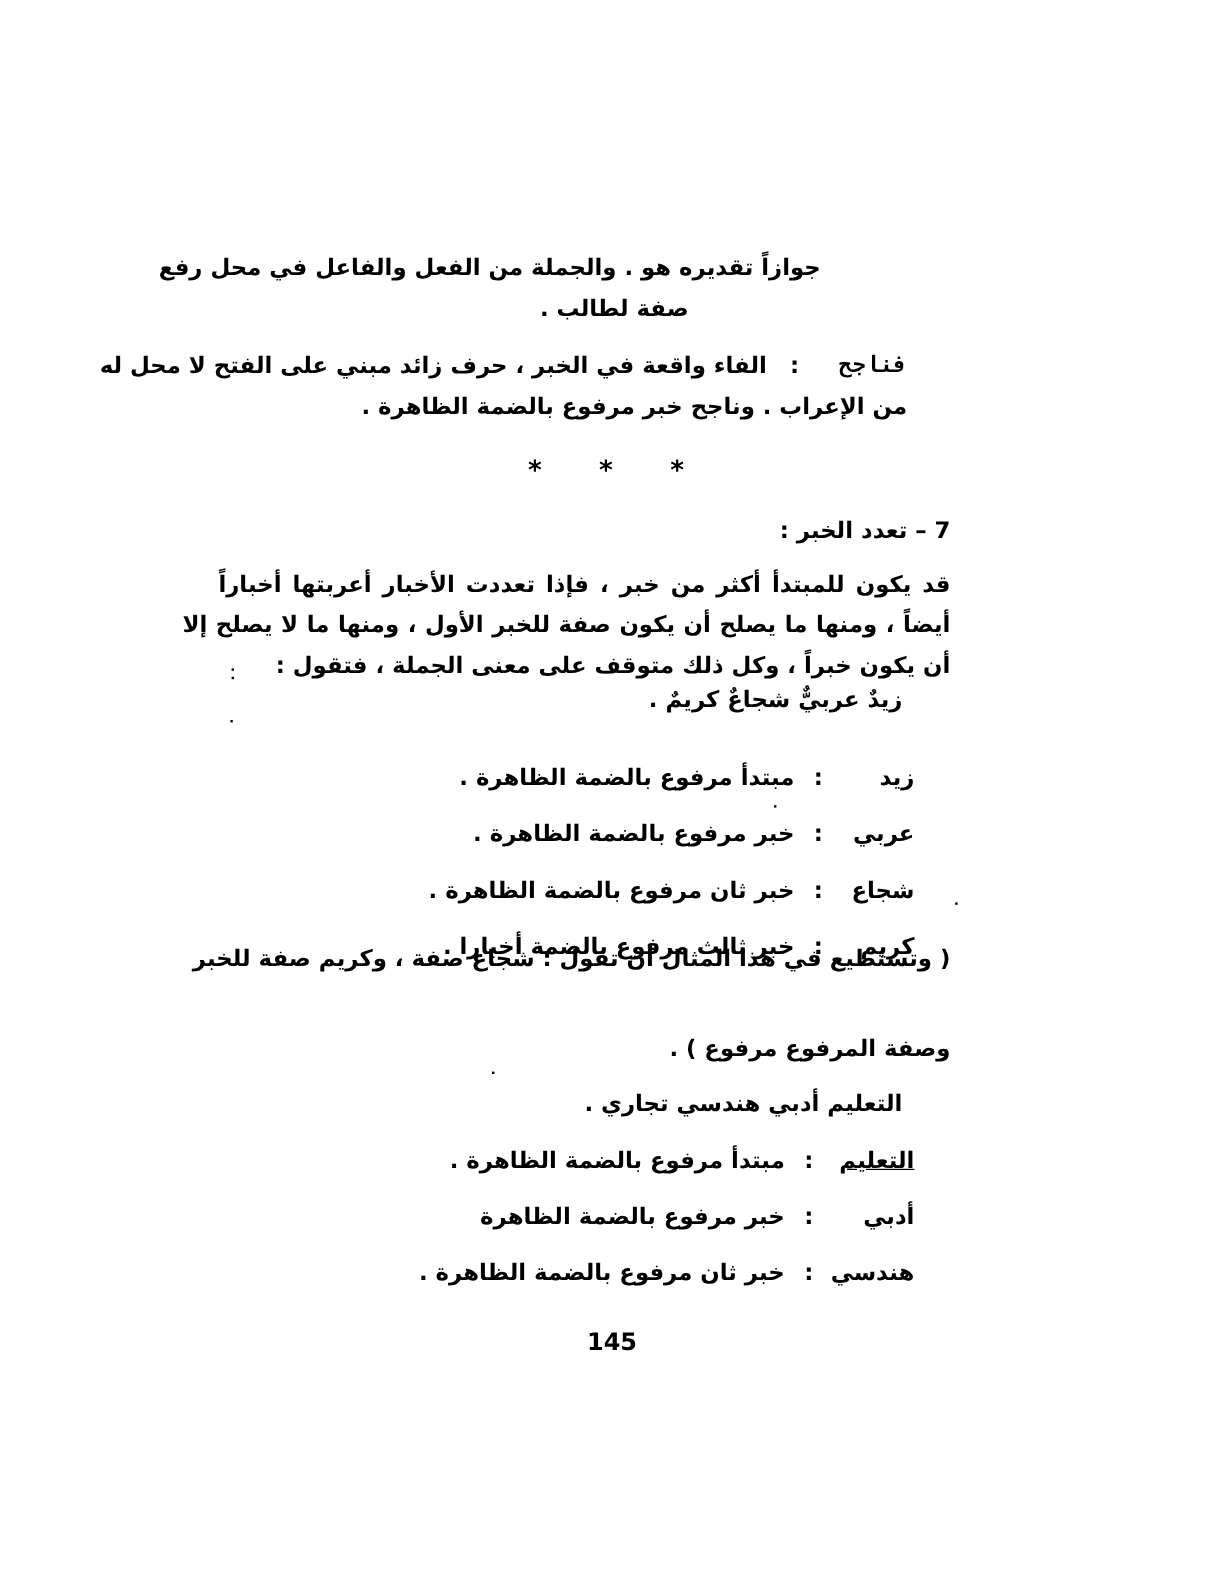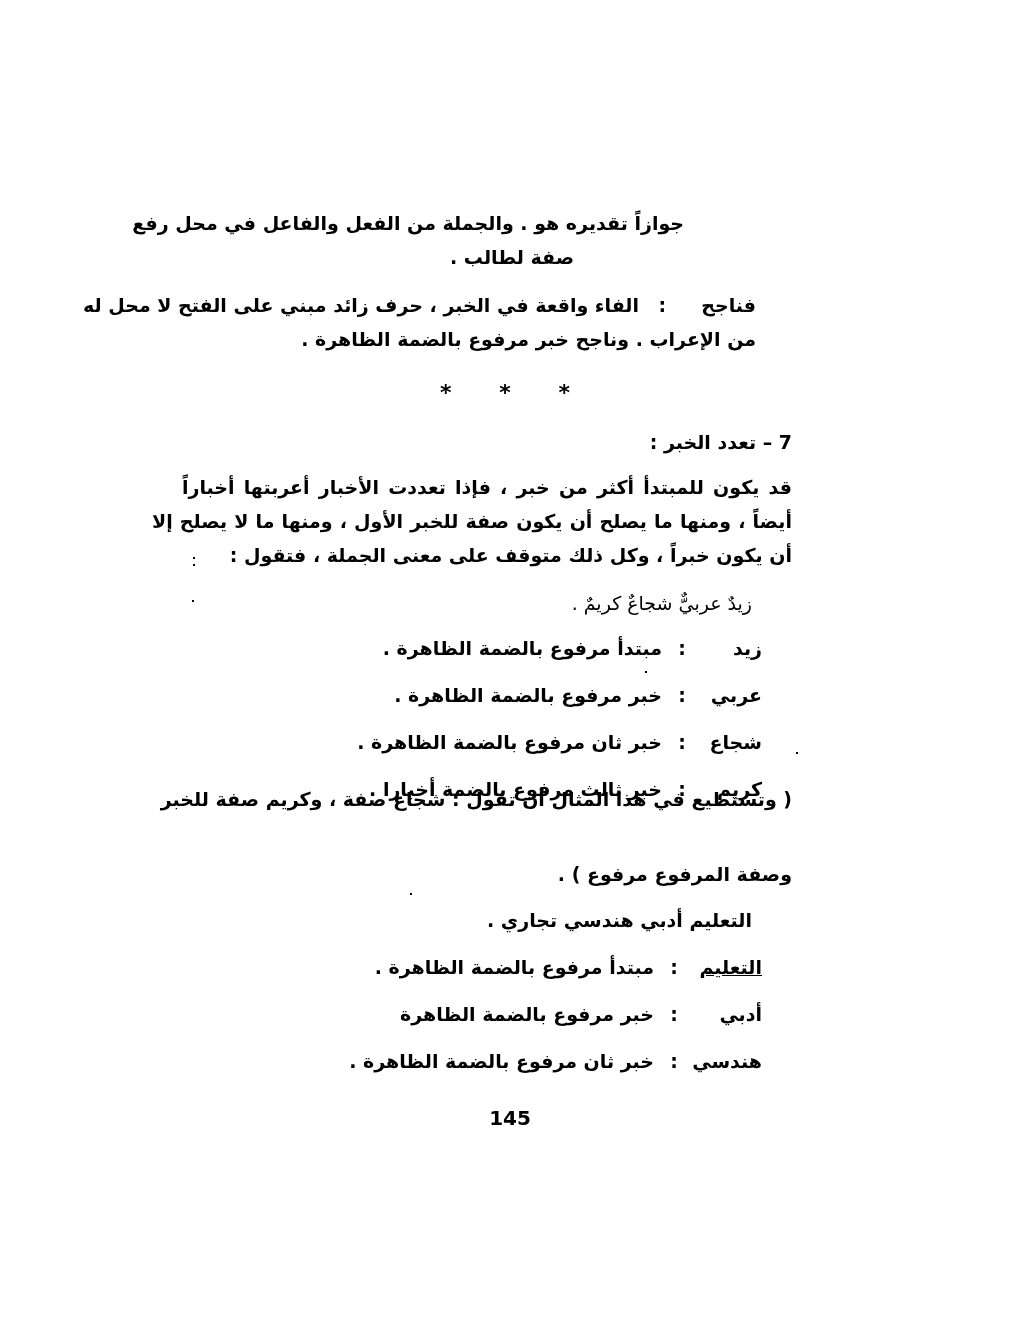--- a/index.html
+++ b/index.html
@@ -79,38 +79,38 @@
     }
   </style>
 </head>
 <body>
 
 <div class="page">
 
   <div class="line justify" style="right:300px; top:208px; width:550px;">جوازاً تقديره هو . والجملة من الفعل والفاعل في محل رفع</div>
   <div class="line" style="right:410px; top:242px;">صفة لطالب .</div>
 
-  <div class="line" style="right:228px; top:290px;">فناجح</div>
+  <div class="line" style="right:228px; top:290px;font-family:Liberation Mono, monospace;">فناجح</div>
   <div class="line" style="right:318px; top:290px;">:</div>
   <div class="line justify" style="right:345px; top:290px; width:480px;">الفاء واقعة في الخبر ، حرف زائد مبني على الفتح لا محل له</div>
   <div class="line" style="right:228px; top:324px;">من الإعراب . وناجح خبر مرفوع بالضمة الظاهرة .</div>
 
   <div class="stars">
     <span>*</span>
     <span>*</span>
     <span>*</span>
   </div>
 
   <div class="line" style="right:192px; top:427px;">7 – تعدد الخبر :</div>
 
   <div class="line justify" style="right:192px; top:472px; width:610px;">قد يكون للمبتدأ أكثر من خبر ، فإذا تعددت الأخبار أعربتها أخباراً</div>
   <div class="line" style="right:192px; top:540px;">أن يكون خبراً ، وكل ذلك متوقف على معنى الجملة ، فتقول :</div>
   <div class="line justify" style="right:192px; top:506px; width:640px;">أيضاً ، ومنها ما يصلح أن يكون صفة للخبر الأول ، ومنها ما لا يصلح إلا</div>
 
-  <div class="line" style="right:232px; top:588px; font-weight:normal;">زيدٌ عربيٌّ شجاعٌ كريمٌ .</div>
+  <div class="line" style="right:232px; top:568px; font-weight:bold;">زيدٌ عربيٌّ شجاعٌ كريمٌ .</div>
 
   <div class="row" style="right:222px; top:633px;">
     <span class="term" style="width:60px;">زيد</span>
     <span class="colon" style="width:40px;">:</span>
     <span class="desc">مبتدأ مرفوع بالضمة الظاهرة .</span>
   </div>
   <div class="row" style="right:222px; top:680px;">
     <span class="term" style="width:60px;">عربي</span>
     <span class="colon" style="width:40px;">:</span>
     <span class="desc">خبر مرفوع بالضمة الظاهرة .</span>

